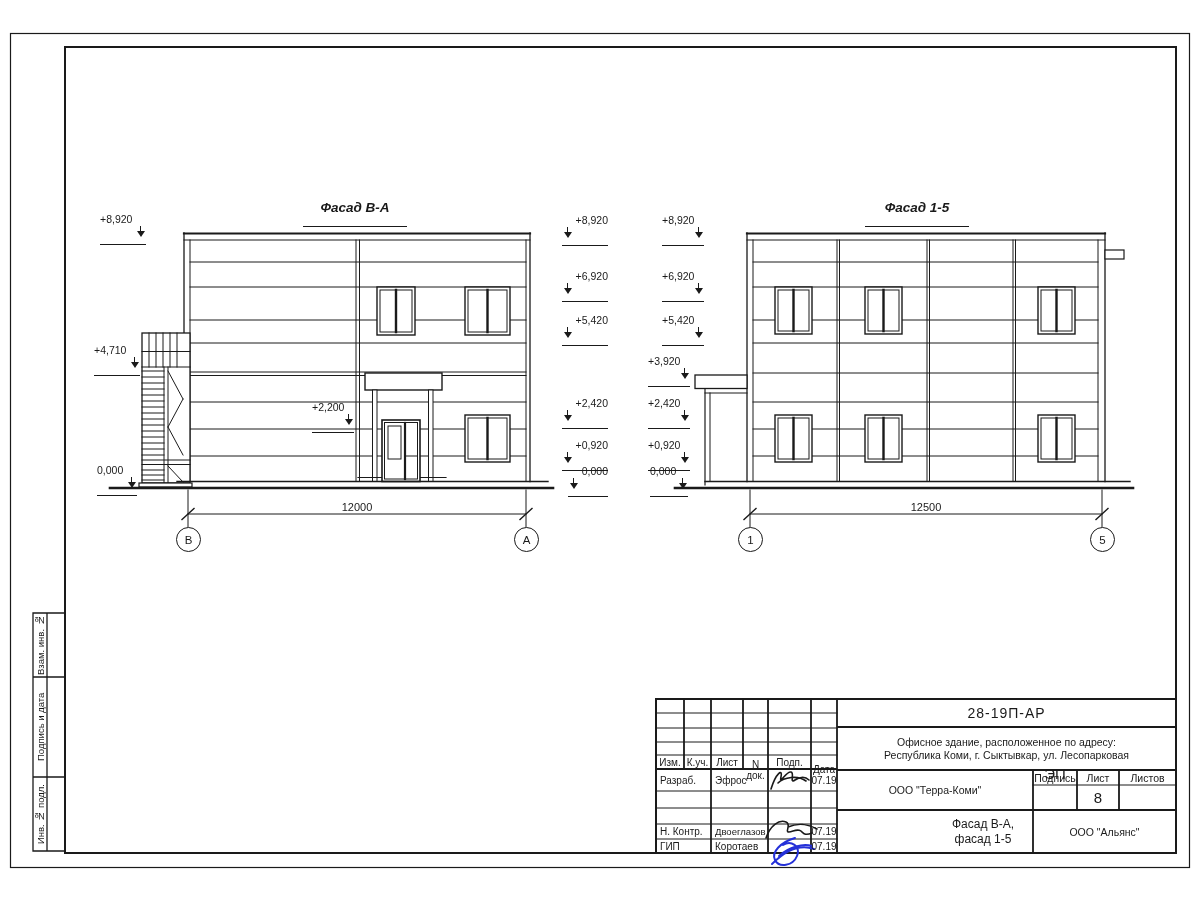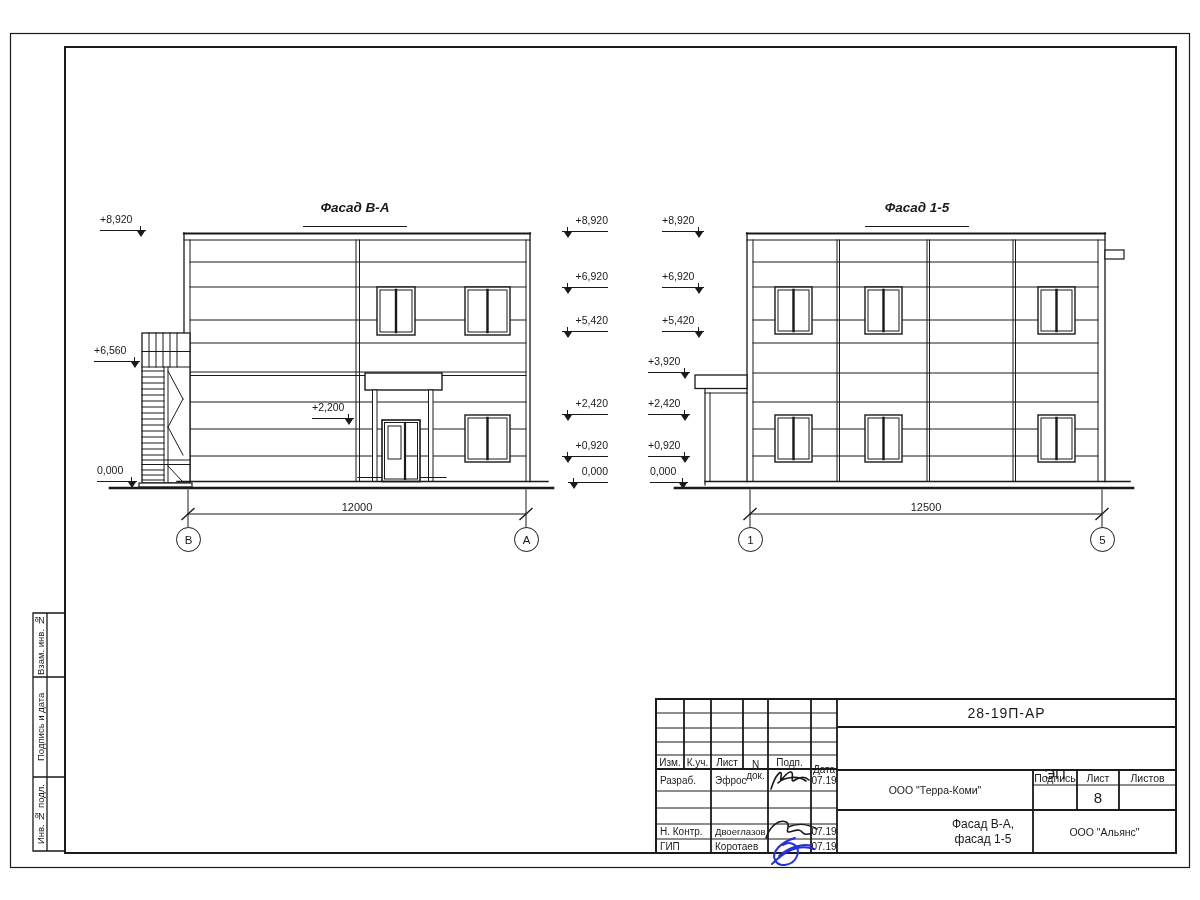--- a/index.html
+++ b/index.html
@@ -4,21 +4,21 @@
 <style>
   html,body{margin:0;padding:0;background:#fff;}
   .sheet{position:relative;width:1200px;height:900px;background:#fff;overflow:hidden;
          font-family:"Liberation Sans",sans-serif;color:#1a1a1a;}
   svg.linework{position:absolute;left:0;top:0;}
   
   .ftitle{position:absolute;text-align:center;font-style:italic;font-weight:bold;font-size:13.5px;
           line-height:14px;border-bottom:1.4px solid #1a1a1a;padding-bottom:11px;}
   
   .mark{position:absolute;font-size:10.5px;line-height:11px;}
-  .mark .t{display:block;border-bottom:1.2px solid #1a1a1a;padding-bottom:5px;}
+  .mark .t{display:block;border-bottom:1.2px solid #1a1a1a;padding-bottom:19px;}
   .mark.ar .t{text-align:left;padding-right:12px;}
   .mark.al .t{text-align:right;padding-left:12px;}
   .mark.ar::before{content:'';position:absolute;right:5px;top:12px;width:1.2px;height:6px;background:#1a1a1a;}
   .mark.ar::after{content:'';position:absolute;right:1.5px;top:17px;width:0;height:0;
                   border-left:4px solid transparent;border-right:4px solid transparent;border-top:6.5px solid #1a1a1a;}
   .mark.al::before{content:'';position:absolute;left:5px;top:12px;width:1.2px;height:6px;background:#1a1a1a;}
   .mark.al::after{content:'';position:absolute;left:1.5px;top:17px;width:0;height:0;
                   border-left:4px solid transparent;border-right:4px solid transparent;border-top:6.5px solid #1a1a1a;}
   
   .dimtxt{position:absolute;text-align:center;font-size:11px;}
@@ -164,21 +164,21 @@
     <path stroke="#2430d8" stroke-width="2" stroke-linecap="round" d="M795,838 C781,842 771,852 775,860 C779,868 793,866 797,856 C801,846 791,840 783,845 M772,864 C786,850 800,844 814,849 M779,856 C789,847 803,843 812,846"></path>
   </svg>
 
   <div class="ftitle" style="left:303px;top:201px;width:104px;">Фасад В-А</div>
   <div class="ftitle" style="left:865px;top:201px;width:104px;">Фасад 1-5</div>
 
   <div class="mark ar" style="left:100px;top:214px;width:46px;">
       <span class="t">+8,920</span>
     </div>
   <div class="mark ar" style="left:94px;top:345px;width:46px;">
-      <span class="t">+6,560</span>
+      <span class="t">+4,710</span>
     </div>
   <div class="mark ar" style="left:97px;top:465px;width:40px;">
       <span class="t">0,000</span>
     </div>
   <div class="mark ar" style="left:312px;top:402px;width:42px;">
       <span class="t">+2,200</span>
     </div>
 
   <div class="mark al" style="left:562px;top:215px;width:46px;">
       <span class="t">+8,920</span>
@@ -222,20 +222,24 @@
     </div>
 
   <div class="dimtxt" style="left:307px;top:501px;width:100px;">12000</div>
   <div class="dimtxt" style="left:876px;top:501px;width:100px;">12500</div>
   <div class="bubble" style="left:176px;top:527px;">В</div>
   <div class="bubble" style="left:514px;top:527px;">А</div>
   <div class="bubble" style="left:738px;top:527px;">1</div>
   <div class="bubble" style="left:1090px;top:527px;">5</div>
 
   <div class="tb doccode" style="left:837px;top:699px;width:339px;height:28px;">28-19П-АР</div>
+  <div class="tb addr" style="left:837px;top:727px;width:339px;height:43px;">
+    <span>Офисное здание, расположенное по адресу:</span>
+    <span>Республика Коми, г. Сыктывкар, ул. Лесопарковая</span>
+  </div>
   <div class="tb small" style="left:837px;top:770px;width:196px;height:40px;">ООО "Терра-Коми"</div>
   <div class="tb small" style="left:1033px;top:770px;width:44px;height:15px;">Подпись</div>
   <div class="tb small" style="left:1077px;top:770px;width:42px;height:15px;">Лист</div>
   <div class="tb small" style="left:1119px;top:770px;width:57px;height:15px;">Листов</div>
   <div class="tb stageval" style="left:1033px;top:759px;width:44px;height:29px;">ЭП</div>
   <div class="tb stageval" style="left:1077px;top:785px;width:42px;height:25px;">8</div>
   <div class="tb stageval" style="left:1119px;top:785px;width:57px;height:25px;"></div>
   <div class="tb dwg" style="left:837px;top:810px;width:196px;height:43px;">
     <span>Фасад В-А,</span>
     <span>фасад 1-5</span>

